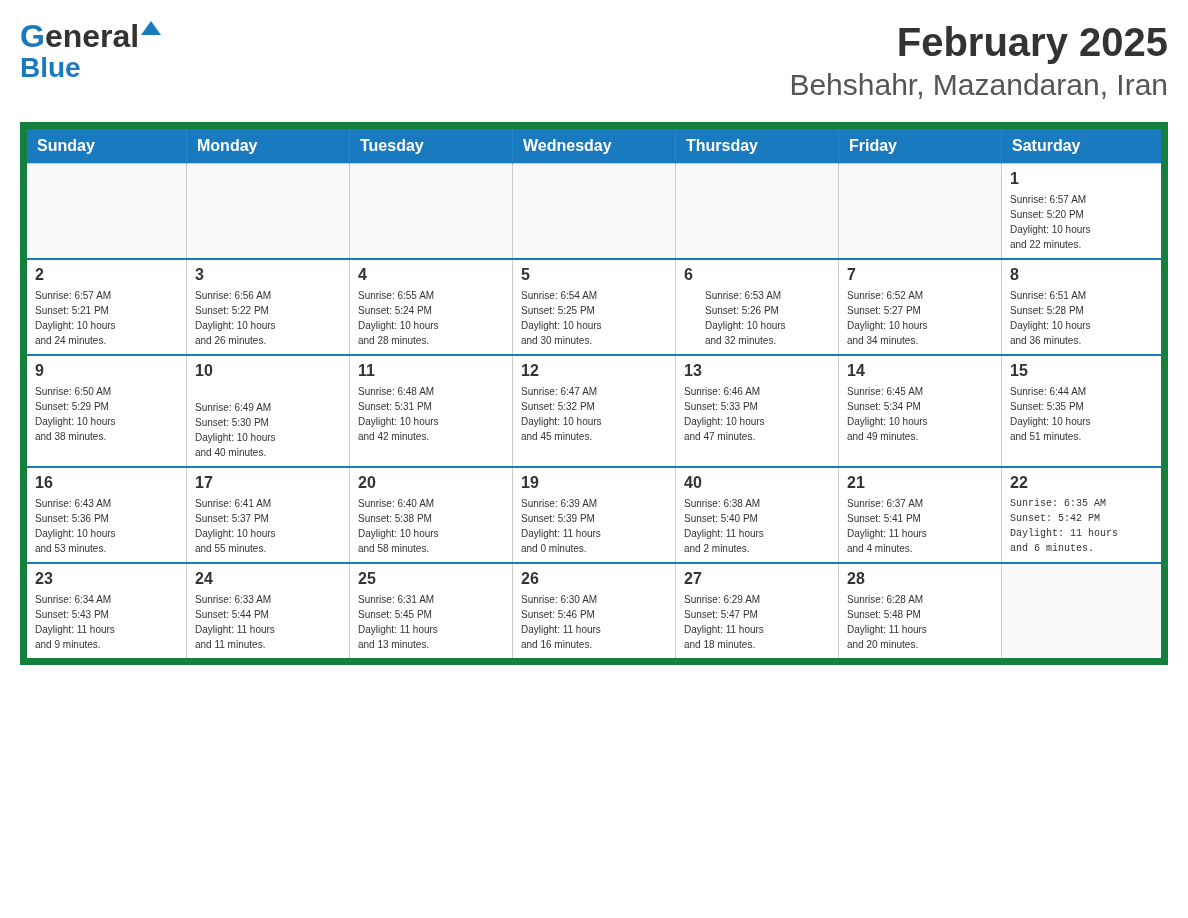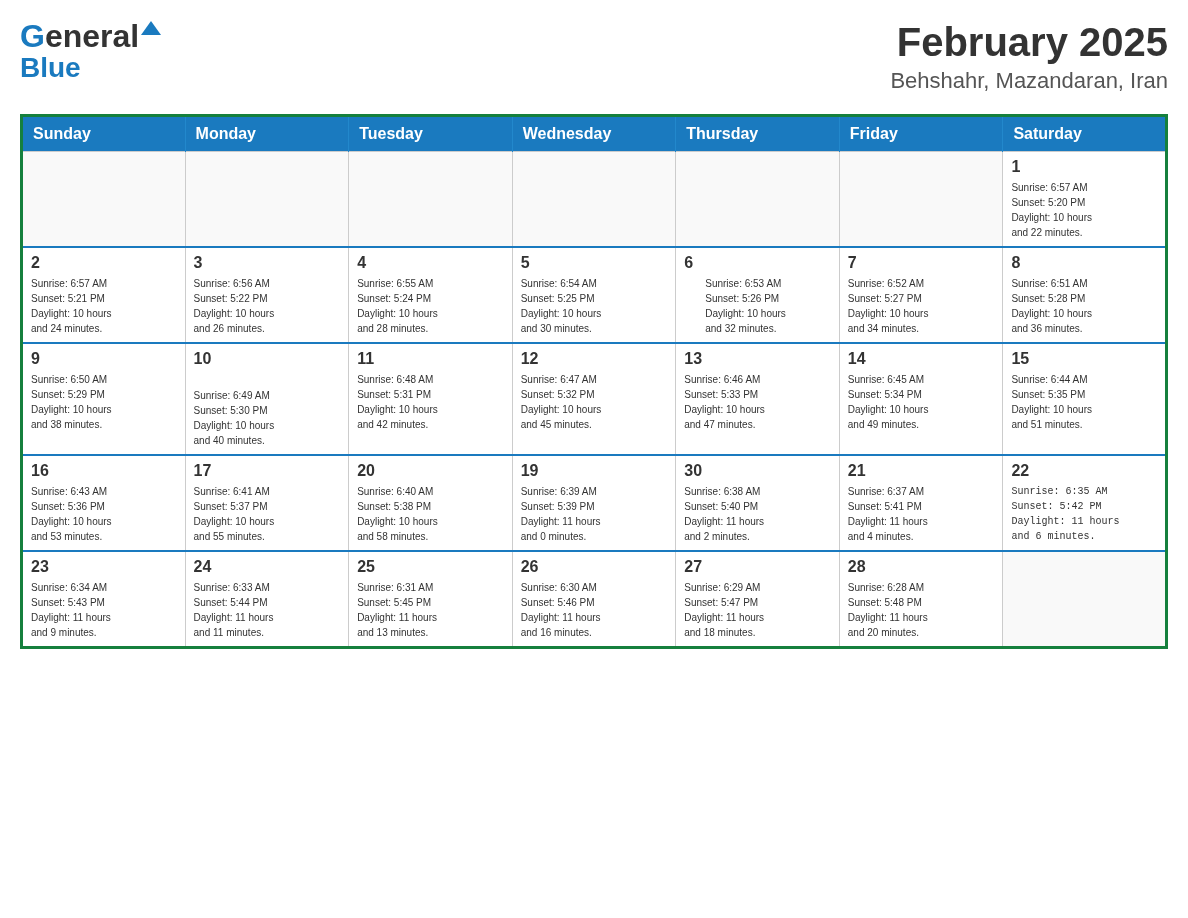--- a/index.html
+++ b/index.html
@@ -39,28 +39,28 @@
     .title-section {
       text-align: right;
     }
     .calendar-title {
       font-size: 40px;
       font-weight: bold;
       color: #333;
       line-height: 1.1;
     }
     .calendar-subtitle {
-      font-size: 22px;
+      font-size: 30px;
       color: #555;
       margin-top: 4px;
     }
     .calendar {
       width: 100%;
       border-collapse: collapse;
-      border: 3px solid #15803d;
+      border: 7px solid #15803d;
     }
     .calendar thead th {
       background-color: #1a7abf;
       color: #fff;
       text-align: left;
       padding: 8px 10px;
       font-size: 16px;
       font-weight: bold;
       border-right: 1px solid #2288cc;
     }
@@ -273,21 +273,21 @@
 and 58 minutes.</div>
         </td>
         <td>
           <div class="day-number">19</div>
           <div class="day-info" style="white-space: pre-line;">Sunrise: 6:39 AM
 Sunset: 5:39 PM
 Daylight: 11 hours
 and 0 minutes.</div>
         </td>
         <td>
-          <div class="day-number">30</div>
+          <div class="day-number">40</div>
           <div class="day-info" style="white-space: pre-line;">Sunrise: 6:38 AM
 Sunset: 5:40 PM
 Daylight: 11 hours
 and 2 minutes.</div>
         </td>
         <td>
           <div class="day-number">21</div>
           <div class="day-info" style="white-space: pre-line;">Sunrise: 6:37 AM
 Sunset: 5:41 PM
 Daylight: 11 hours

